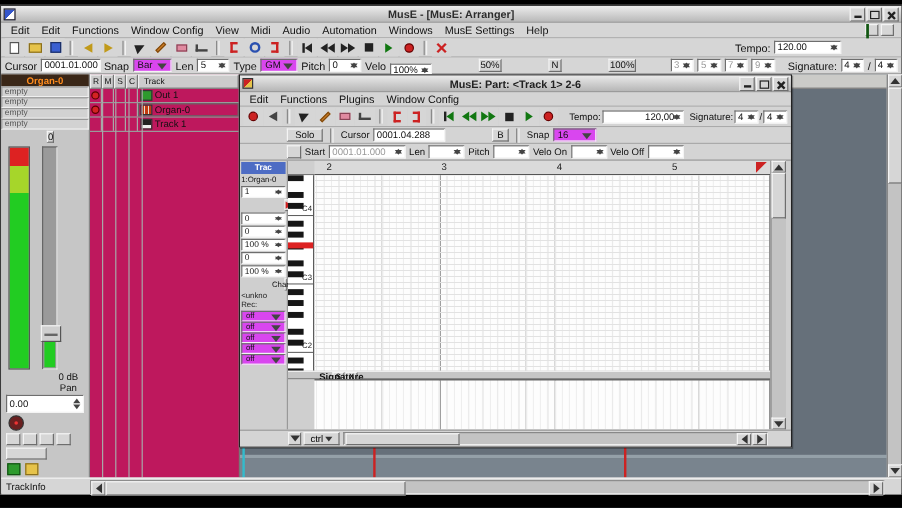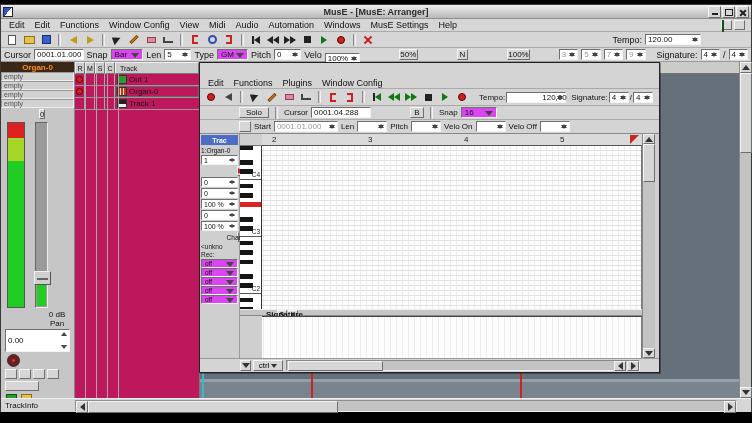--- a/index.html
+++ b/index.html
@@ -105,21 +105,21 @@
   #meter{position:absolute;left:6px;top:2px;width:18px;height:186px;border:1px solid #555;
     background:linear-gradient(to bottom,#dd2222 0 15px,#a6d62a 15px 38px,#22cc22 38px 100%);}
   #fader{position:absolute;left:34px;top:2px;width:13px;height:186px;background:#9a9a9a;
     border-top:1px solid #666;border-left:1px solid #666;border-right:1px solid #eee;border-bottom:1px solid #eee;}
   #fader .green{position:absolute;left:1px;right:1px;bottom:1px;height:26px;background:#22cc22;}
   #fader .handle{position:absolute;left:-2px;width:17px;height:14px;top:148px;
     background:#cfcfcf;border-top:1px solid #f2f2f2;border-left:1px solid #f2f2f2;
     border-right:1px solid #555;border-bottom:1px solid #555;}
   #fader .handle::after{content:"";position:absolute;left:2px;right:2px;top:6px;height:2px;background:#666;}
   .striplabel{font-size:8px;color:#111;text-align:center;height:9px;line-height:9px;padding-left:39px;}
-  #pan-spin{margin:1px 4px;height:23px;}
+  #pan-spin{margin:1px 4px;height:15px;}
   #strip-low{position:relative;height:54px;}
   #pwr{position:absolute;left:6px;top:1px;width:13px;height:13px;border-radius:50%;
     background:#6a2020;border:1px solid #333;}
   #pwr::after{content:"";position:absolute;left:4px;top:4px;width:3px;height:3px;border-radius:50%;background:#e33;}
   .tinyb{width:12px;height:10px;}
   #strip-low .brow{position:absolute;left:4px;top:16px;display:flex;gap:2px;}
   #wideb{position:absolute;left:4px;top:28px;width:34px;height:10px;}
   #ricon-in{position:absolute;left:5px;top:41px;width:11px;height:10px;background:#2d9a2d;border:1px solid #145214;}
   #ricon-out{position:absolute;left:20px;top:41px;width:11px;height:10px;background:#e6c34a;border:1px solid #8a6f1d;}
 
@@ -486,20 +486,36 @@
     <div id="mdi">
       <div id="mdi-ruler"></div>
       <div class="lane"></div>
       <div class="lowband"></div>
       <i class="vl cyan"></i>
       <i class="vl red1"></i>
       <i class="vl red2"></i>
     </div>
 
     <div id="child">
+      <div id="c-title">
+        <div class="cico"></div>
+        <div class="ttext">MusE: Part: &lt;Track 1&gt; 2-6</div>
+        <div class="winbtns">
+          <div class="wbtn raised">
+              <i class="mino"></i>
+            </div>
+          <div class="wbtn raised">
+              <i class="maxo"></i>
+            </div>
+          <div class="wbtn raised">
+              <i class="clo1"></i>
+              <i class="clo2"></i>
+            </div>
+        </div>
+      </div>
       <div id="c-menu">
         <span class="mi">Edit</span>
         <span class="mi">Functions</span>
         <span class="mi">Plugins</span>
         <span class="mi">Window Config</span>
       </div>
       <div id="c-tb">
         <div class="ti">
             <i class="dot8"></i>
           </div>
@@ -542,21 +558,21 @@
         <div class="ti">
             <i class="sq7"></i>
           </div>
         <div class="ti">
             <i class="tr3 g"></i>
           </div>
         <div class="ti">
             <i class="dot8"></i>
           </div>
         <span class="lbl8" style="margin-left:8px;">Tempo:</span>
-        <span class="spin h11" style="width:60px;padding-left:35px;">120,00</span>
+        <span class="spin h11" style="width:68px;padding-left:35px;">120,00</span>
         <span class="lbl8" style="margin-left:4px;">Signature:</span>
         <span class="spin h11" style="width:20px;">4</span>
         <span class="lbl8">/</span>
         <span class="spin h11" style="width:20px;">4</span>
       </div>
       <div id="c-info">
         <span class="raised btn" style="width:30px;height:11px;">Solo</span>
         <div class="sep"></div>
         <span class="lbl8">Cursor</span>
         <span class="sunken lbl8" style="width:60px;height:11px;display:flex;align-items:center;padding-left:2px;">0001.04.288</span>

